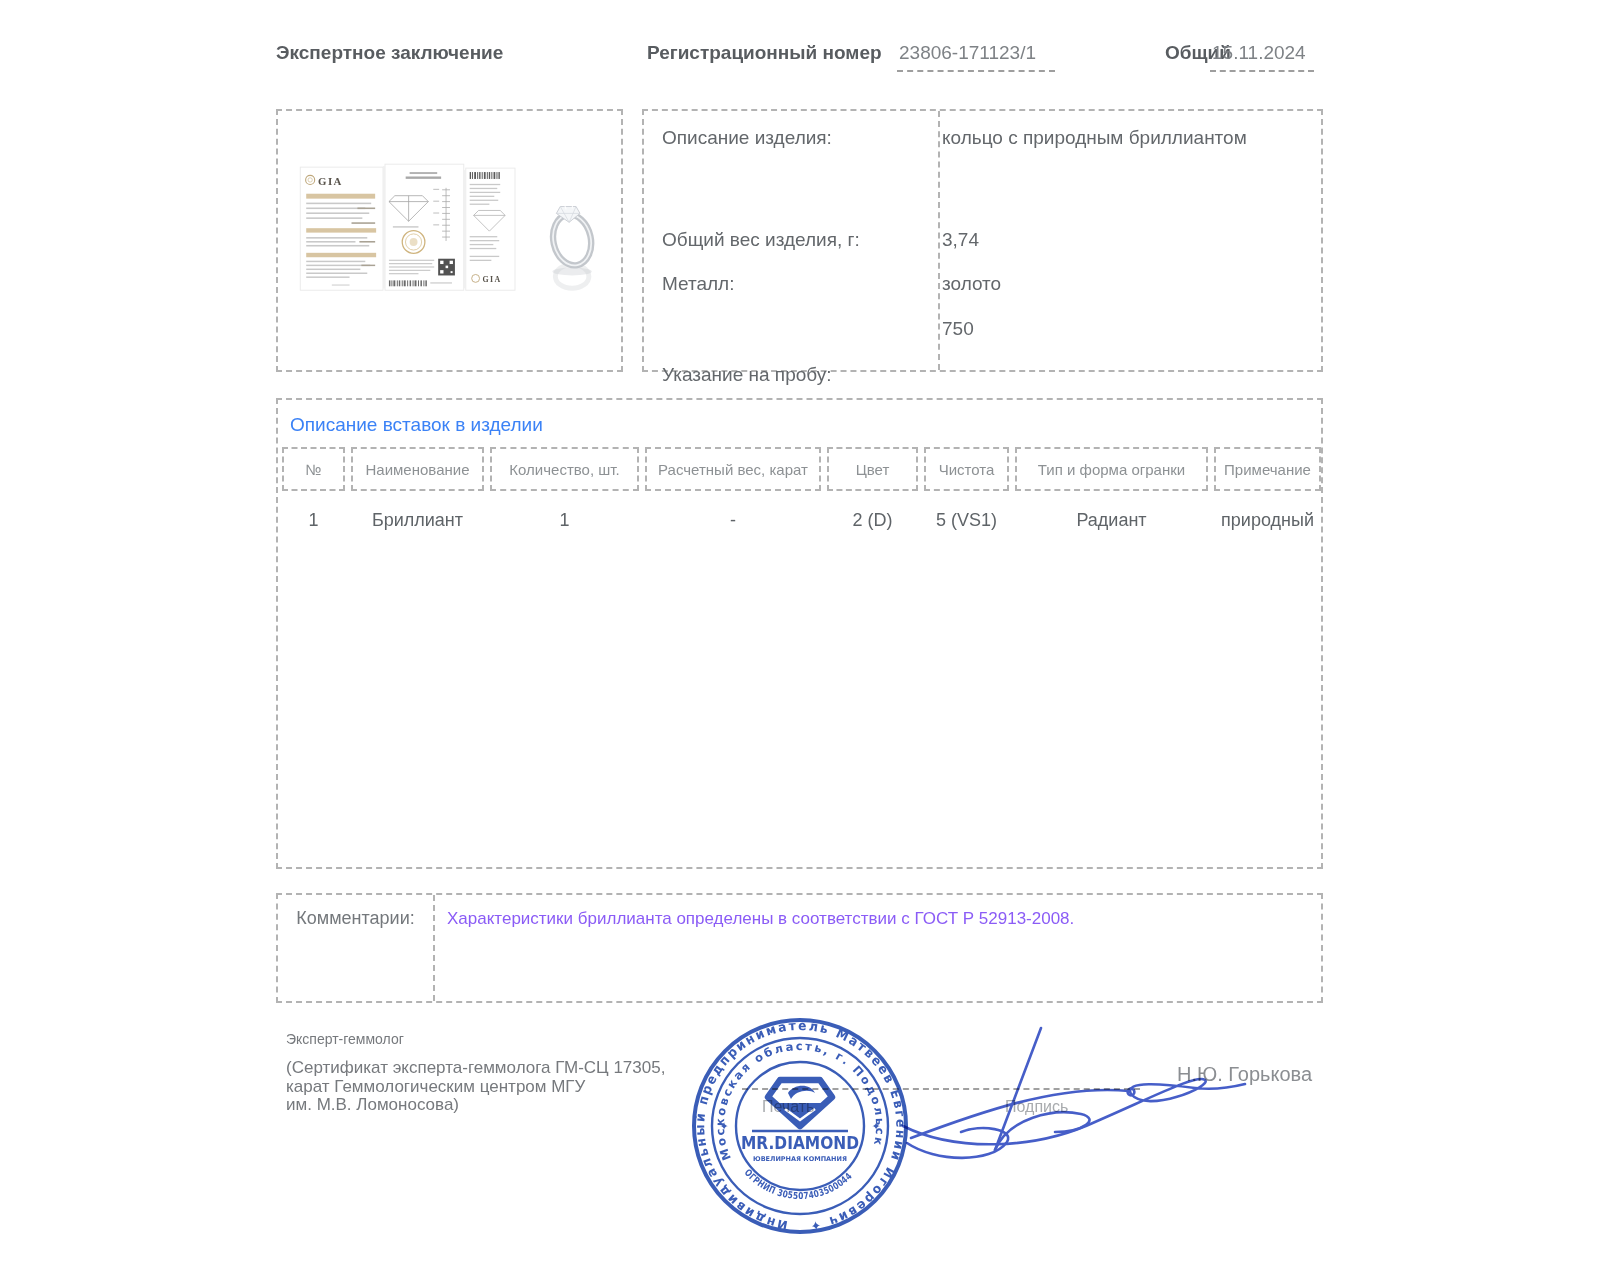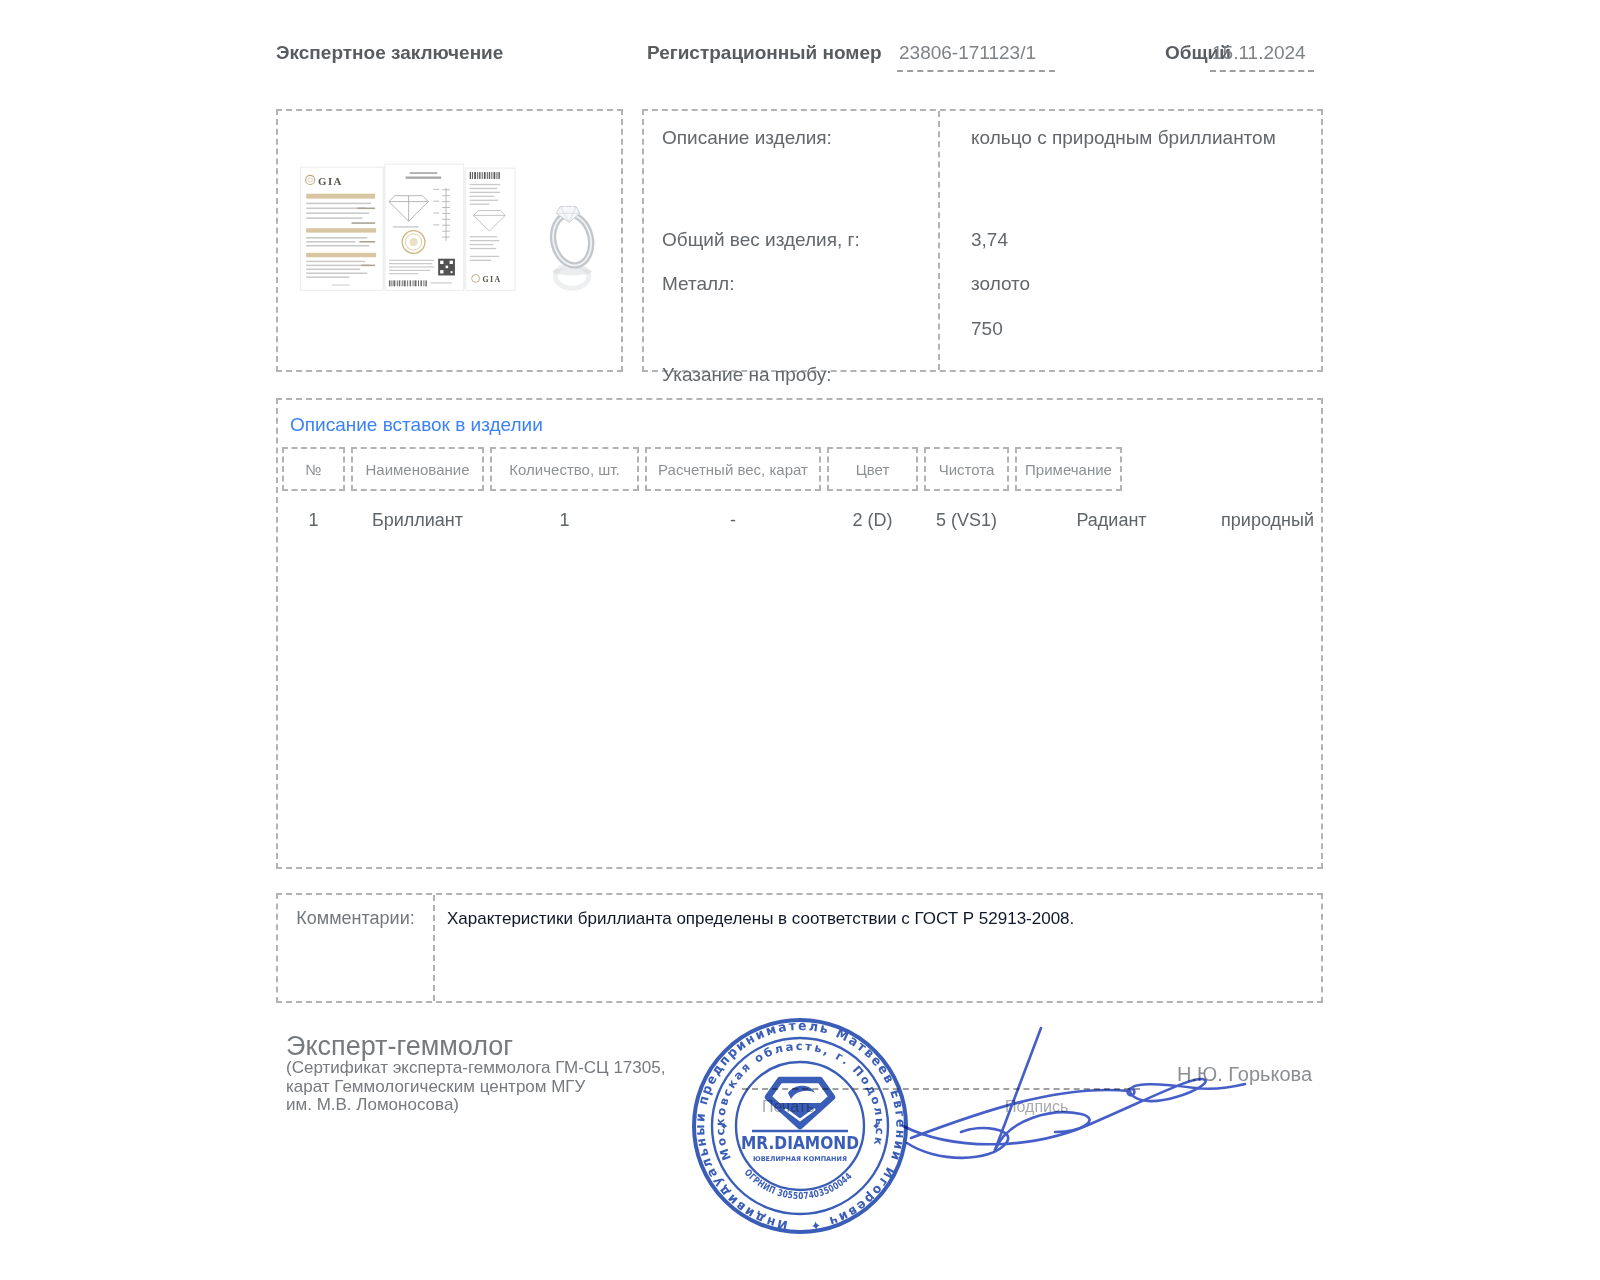--- a/index.html
+++ b/index.html
@@ -18,39 +18,39 @@
   }
   .abs{position:absolute;}
   .bold-lbl{font-weight:700;font-size:19px;color:var(--txt-bold);}
   .dashed-val{
     display:inline-block;font-size:19px;color:var(--txt-light);
     border-bottom:2px dashed #9e9e9e;padding:0 8px 6px 2px;
   }
   .box{position:absolute;border:2px dashed var(--dash);box-sizing:border-box;background:#fff;}
   .vdiv{position:absolute;top:0;bottom:0;border-left:2px dashed var(--dash);}
   .desc-label{position:absolute;left:18px;font-size:19px;color:var(--txt);}
-  .desc-value{position:absolute;left:327px;font-size:19px;color:var(--txt);}
+  .desc-value{position:absolute;left:298px;font-size:19px;color:var(--txt);}
   .tbl-title{position:absolute;left:12px;top:14px;font-size:19px;color:#3b82f6;}
   .hdr-row,.data-row{position:absolute;left:4px;right:4px;display:flex;gap:6px;}
   .hdr-row{top:47px;height:44px;}
   .data-row{top:104px;height:32px;}
   .hcell{
     border:2px dashed var(--dash);box-sizing:border-box;
     display:flex;align-items:center;justify-content:center;text-align:center;
     font-size:15px;color:#8d9194;
   }
   .dcell{
     display:flex;align-items:center;justify-content:center;text-align:center;
     font-size:18px;color:#5f6468;
   }
   .c0{flex:0 0 63px;} .c1{flex:0 0 133px;} .c2{flex:0 0 149px;} .c3{flex:0 0 176px;}
   .c4{flex:0 0 91px;} .c5{flex:0 0 85px;}  .c6{flex:0 0 193px;} .c7{flex:0 0 107px;}
   .comment-label{position:absolute;left:0;width:155px;top:13px;text-align:center;font-size:18px;color:#74787c;}
-  .comment-text{position:absolute;left:169px;top:14px;right:14px;font-size:17px;color:#0f172a;}
-  .role{position:absolute;font-size:27px;color:#76797d;}
+  .comment-text{position:absolute;left:169px;top:14px;right:14px;font-size:17px;color:#8b5cf6;}
+  .role{position:absolute;font-size:14px;color:#76797d;}
   .cert-line{position:absolute;font-size:17px;color:#76797d;line-height:18.5px;}
   .sign-line{position:absolute;border-top:2px dashed #a0a0a0;}
   .ph{position:absolute;font-size:16px;color:var(--txt-faint);}
   .expert-name{position:absolute;font-size:20px;color:#8b8e92;}
   .stamp-svg{position:absolute;left:688px;top:1014px;mix-blend-mode:multiply;opacity:.93;}
   .sig-svg{position:absolute;left:895px;top:1022px;mix-blend-mode:multiply;}
   .stamp-txt{fill:var(--ink);font-weight:700;font-family:"DejaVu Sans",sans-serif;}
   .ink-s{stroke:var(--ink);fill:none;}
   .ink-f{fill:var(--ink);}
   .gia-serif{font-family:"Liberation Serif",serif;font-weight:700;fill:#57524a;letter-spacing:1.5px;}
@@ -231,20 +231,21 @@
 
   <div class="box" style="left:276px;top:398px;width:1047px;height:471px;">
     <div class="tbl-title">Описание вставок в изделии</div>
     <div class="hdr-row">
       <div class="hcell c0">№</div>
       <div class="hcell c1">Наименование</div>
       <div class="hcell c2">Количество, шт.</div>
       <div class="hcell c3">Расчетный вес, карат</div>
       <div class="hcell c4">Цвет</div>
       <div class="hcell c5">Чистота</div>
+      <div class="hcell c6">Тип и форма огранки</div>
       <div class="hcell c7">Примечание</div>
     </div>
     <div class="data-row">
       <div class="dcell c0">1</div>
       <div class="dcell c1">Бриллиант</div>
       <div class="dcell c2">1</div>
       <div class="dcell c3">-</div>
       <div class="dcell c4">2 (D)</div>
       <div class="dcell c5">5 (VS1)</div>
       <div class="dcell c6">Радиант</div>

